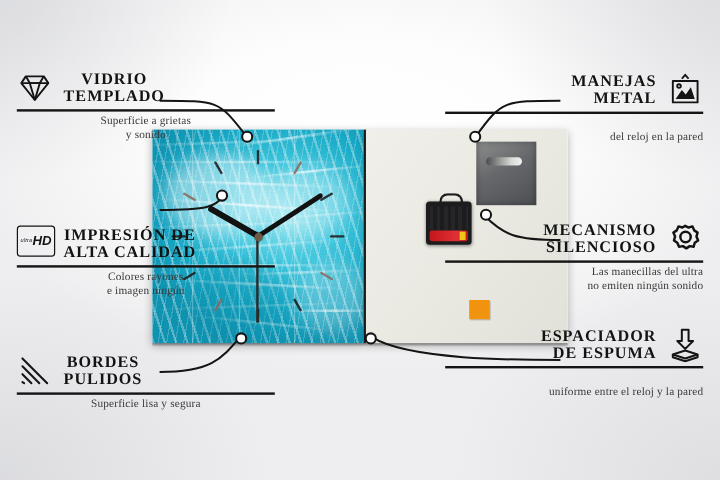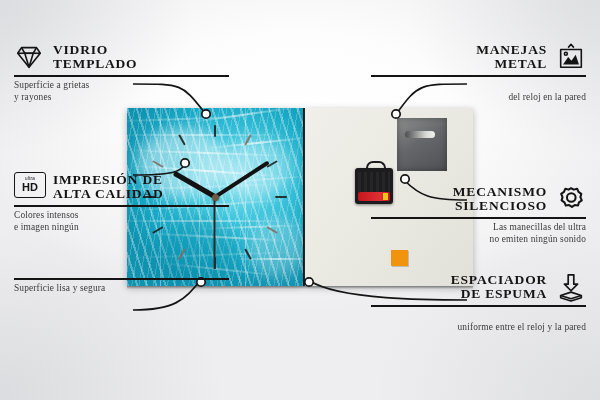--- a/index.html
+++ b/index.html
@@ -80,33 +80,33 @@
   .mech .batt{position:absolute;left:3px;bottom:3px;width:32px;height:9px;border-radius:2px;
     background:linear-gradient(90deg,#c2171c,#e03036 70%,#c2171c);}
   .mech .batt::after{content:"";position:absolute;right:2px;top:1px;width:5px;height:7px;background:#f0c419;}
   .mech .grid{position:absolute;left:3px;top:4px;right:3px;height:20px;opacity:.55;
     background:repeating-linear-gradient(90deg,#2e2e31 0 3px,#1c1c1e 3px 6px);}
   .spacer{position:absolute;left:86px;top:142px;width:17px;height:16px;background:#f2930d;
     box-shadow:1px 1px 0 rgba(0,0,0,.18);}
 
   
   .feat{position:absolute;width:215px;}
-  .feat.left{text-align:left;left:14px;}
+  .feat.left{text-align:center;left:14px;margin-top:16px;}
   .feat.right{text-align:right;right:14px;}
   .feat-head{display:flex;align-items:center;gap:9px;padding-bottom:3px;}
   .feat.right .feat-head{flex-direction:row-reverse;}
   .feat-title{font-size:13.5px;line-height:14.5px;letter-spacing:.8px;color:#131313;
     font-weight:700;text-transform:uppercase;}
   .rule{height:1.6px;background:#141414;}
   .feat-desc{font-size:9.4px;line-height:11.6px;color:#3a3a3a;padding-top:3.5px;letter-spacing:.15px;}
   .ico{width:30px;height:30px;flex:0 0 30px;display:block;}
   .ico svg{display:block;width:30px;height:30px;}
 
   .hdbox{width:30px;height:24px;border:1.8px solid #141414;border-radius:3px;
-    display:flex;flex-direction:column;align-items:center;justify-content:center;line-height:1;}
+    display:flex;align-items:center;justify-content:center;line-height:1;font-style:italic;}
   .hdbox .u{font-size:4.6px;letter-spacing:.2px;color:#141414;font-family:"Liberation Sans",sans-serif;}
   .hdbox .h{font-size:11px;font-weight:700;color:#141414;font-family:"Liberation Sans",sans-serif;}
 
   svg.conn{position:absolute;left:0;top:0;width:600px;height:400px;pointer-events:none;}
 </style>
 </head>
 <body>
 
 <div id="stage">
 
@@ -212,52 +212,68 @@
           </svg>
       </span>
       <span class="feat-title">
         <span>VIDRIO</span><br>
         <span>TEMPLADO</span>
       </span>
     </div>
     <div class="rule"></div>
     <div class="feat-desc">
       <span>Superficie a grietas</span><br>
-      <span>y rayones</span>
+      <span>y sonido</span>
     </div>
   </div>
 
   <div class="feat left" style="top:172px">
     <div class="feat-head">
       <span class="ico">
         <span class="hdbox">
           <span class="u">ultra</span>
           <span class="h">HD</span>
         </span>
       </span>
       <span class="feat-title">
         <span>IMPRESIÓN DE</span><br>
         <span>ALTA CALIDAD</span>
       </span>
     </div>
     <div class="rule"></div>
     <div class="feat-desc">
-      <span>Colores intensos</span><br>
+      <span>Colores rayones</span><br>
       <span>e imagen ningún</span>
     </div>
   </div>
 
   <div class="feat left" style="top:278px">
+    <div class="feat-head">
+      <span class="ico">
+        <svg viewBox="0 0 32 32">
+            <g stroke="#141414" stroke-width="1.8" stroke-linecap="round">
+          <line x1="5" y1="5" x2="27" y2="27"></line>
+          <line x1="5" y1="12" x2="20" y2="27"></line>
+          <line x1="5" y1="19" x2="13" y2="27"></line>
+          <line x1="5" y1="26" x2="6.5" y2="27"></line>
+        </g>
+          </svg>
+      </span>
+      <span class="feat-title">
+        <span>BORDES</span><br>
+        <span>PULIDOS</span>
+      </span>
+    </div>
     <div class="rule"></div>
     <div class="feat-desc">
       <span>Superficie lisa y segura</span>
     </div>
   </div>
 
-  <div class="feat right" style="top:42px">
+  <div class="feat right" style="top:60px">
     <div class="feat-head">
       <span class="ico">
         <svg viewBox="0 0 32 32">
             <g fill="none" stroke="#141414" stroke-width="1.7" stroke-linejoin="round">
           <path d="M13 6 L16 2.5 L19 6"></path>
           <rect x="5" y="8" width="22" height="19"></rect>
           <path d="M7.5 24 L13 16 L16.5 20 L21 13.5 L24.5 24 Z" fill="#141414" stroke="none"></path>
           <circle cx="10.5" cy="12.5" r="1.6"></circle>
             </g>
           </svg>

